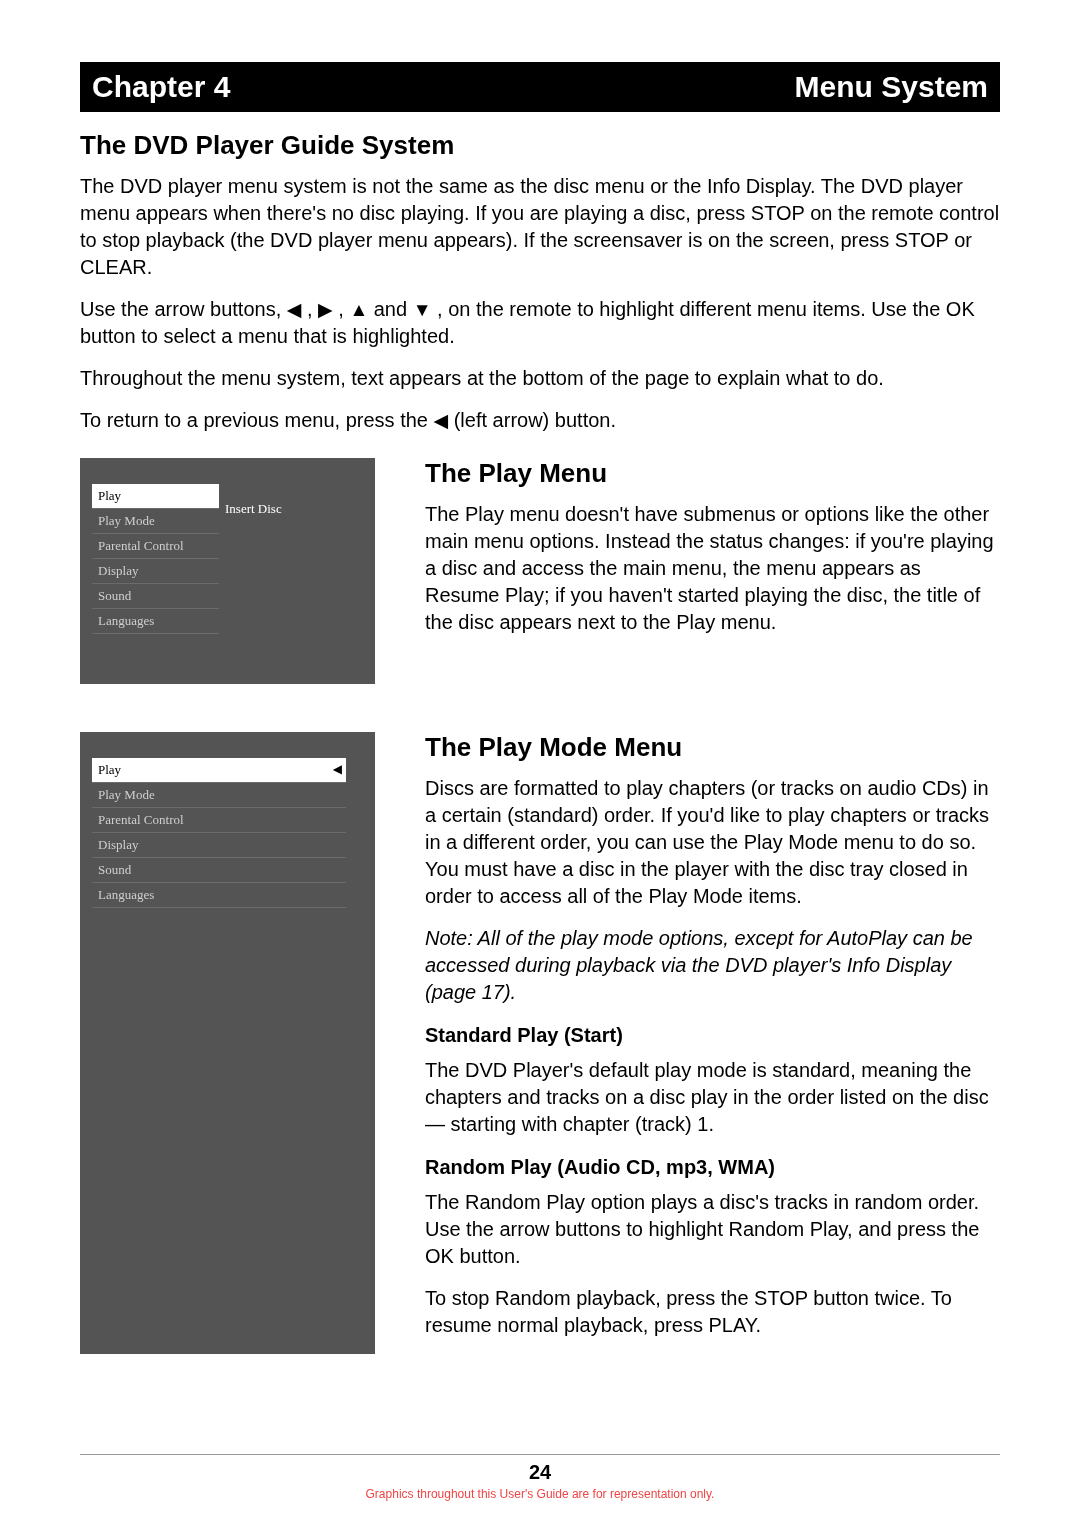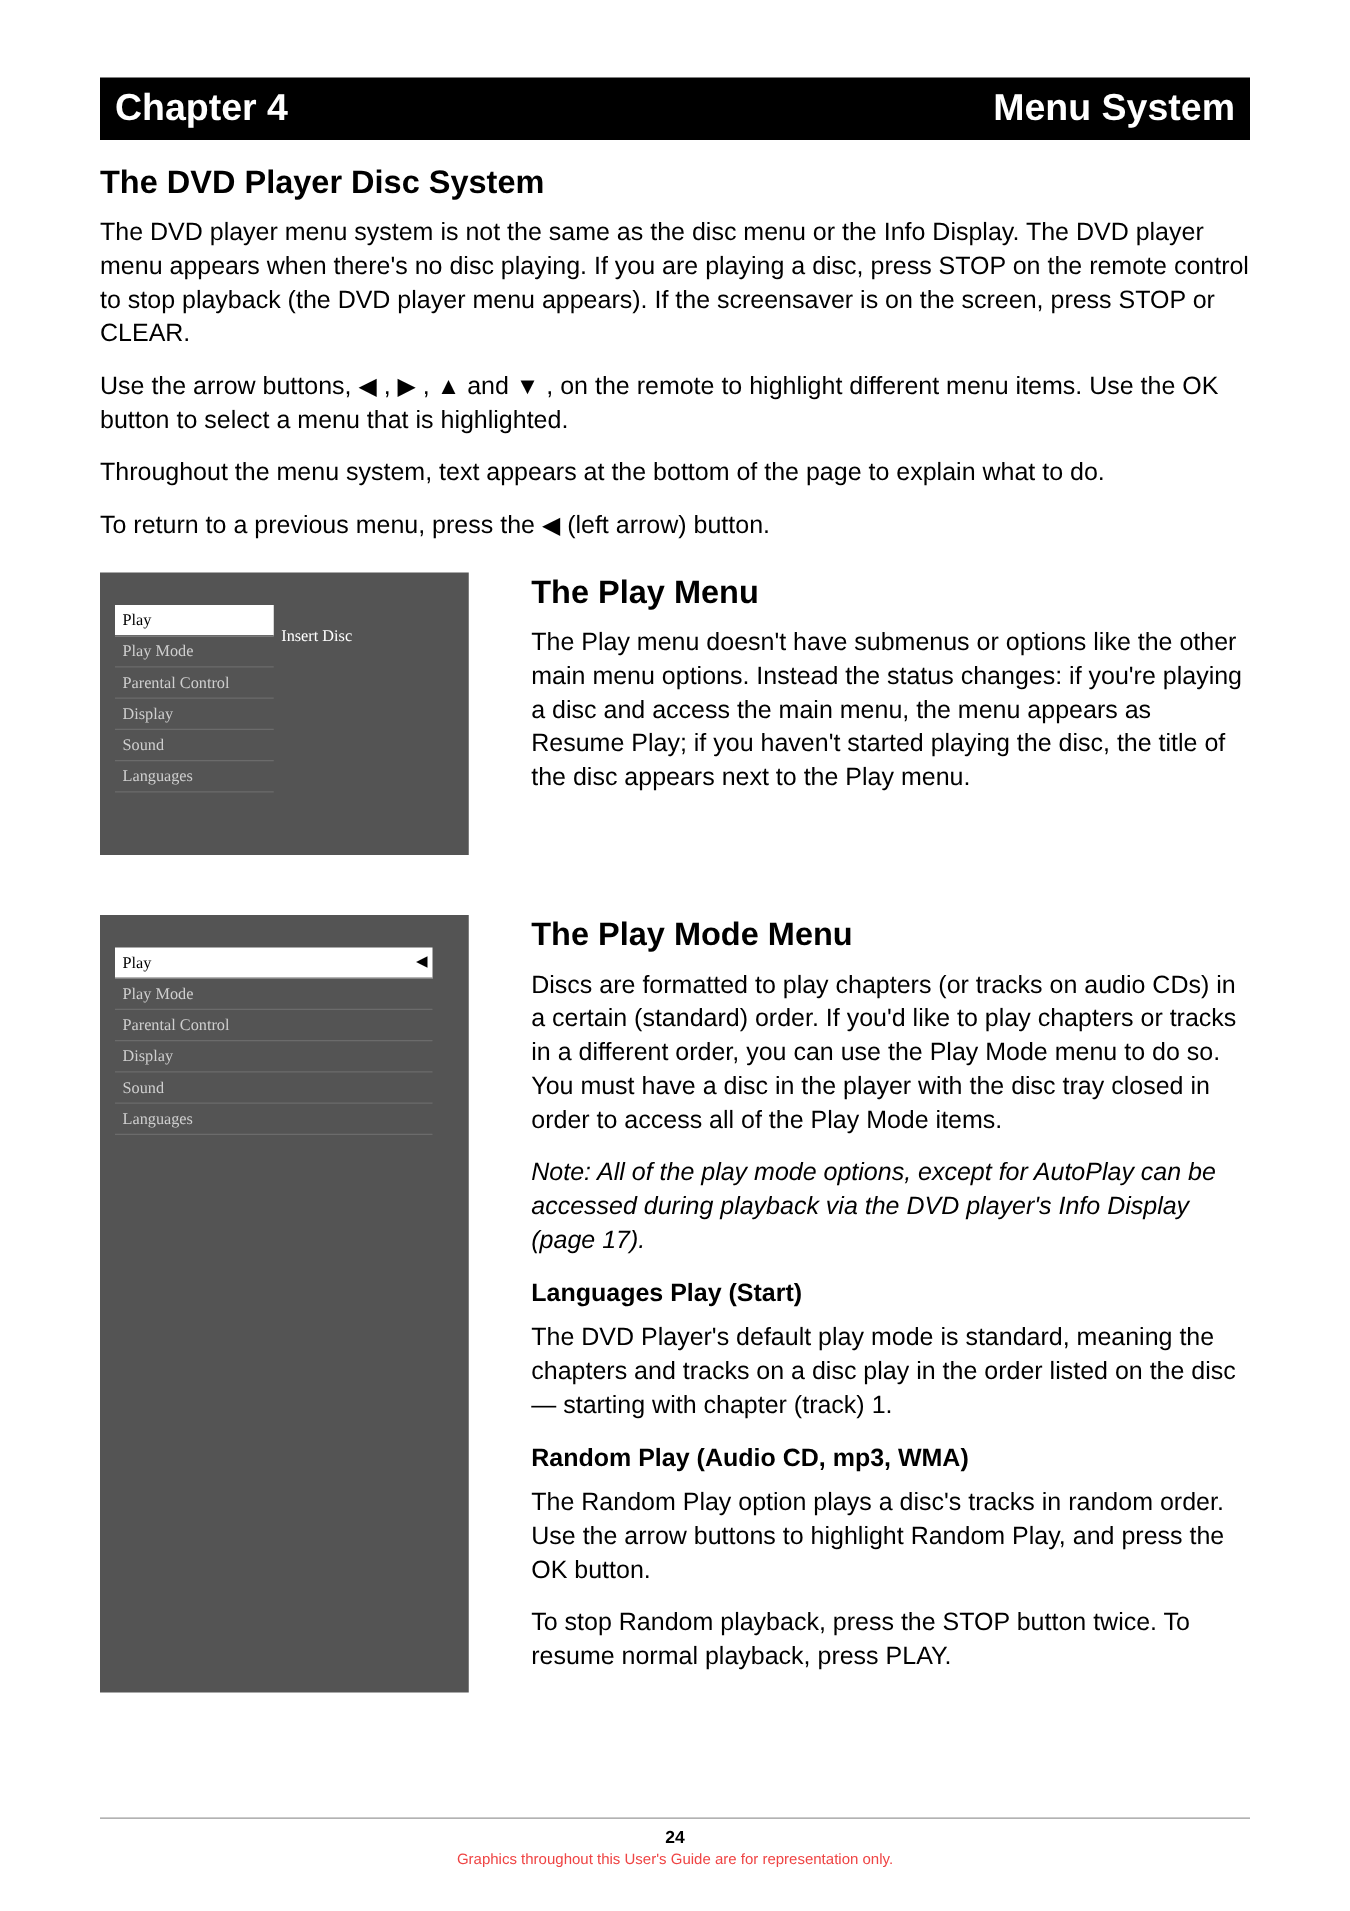--- a/index.html
+++ b/index.html
@@ -102,38 +102,38 @@
     margin: 18px 0 10px 0;
   }
   .footer-line {
     border-top: 1px solid #999;
     margin-top: 100px;
     padding-top: 6px;
     text-align: center;
   }
   .page-num {
     font-weight: bold;
-    font-size: 14px;
+    font-size: 20px;
   }
   .footer-text {
     color: #ef4444;
     font-size: 12px;
     margin-top: 3px;
   }
 </style>
 </head>
 <body>
 
 <div class="page">
   <div class="chapter-bar">
     <span class="left">Chapter 4</span>
     <span class="right">Menu System</span>
   </div>
 
-  <h2>The DVD Player Disc System</h2>
+  <h2>The DVD Player Guide System</h2>
   <p class="body-text">The DVD player menu system is not the same as the disc menu or the Info Display. The DVD player menu appears when there's no disc playing. If you are playing a disc, press STOP on the remote control to stop playback (the DVD player menu appears). If the screensaver is on the screen, press STOP or CLEAR.</p>
   <p class="body-text">
     <span>Use the arrow buttons, </span>
     <span class="arrow-inline">◀</span><span> , </span>
     <span class="arrow-inline">▶</span><span> , </span>
     <span class="arrow-inline">▲</span><span>  and  </span>
     <span class="arrow-inline">▼</span>
     <span> , on the remote to highlight different menu items. Use the OK button to select a menu that is highlighted.</span>
   </p>
   <p class="body-text">Throughout the menu system, text appears at the bottom of the page to explain what to do.</p>
@@ -178,21 +178,21 @@
           <div class="menu-item">Display</div>
           <div class="menu-item">Sound</div>
           <div class="menu-item">Languages</div>
         </div>
       </div>
     </div>
     <div class="right-col">
       <h2>The Play Mode Menu</h2>
       <p class="body-text">Discs are formatted to play chapters (or tracks on audio CDs) in a certain (standard) order. If you'd like to play chapters or tracks in a different order, you can use the Play Mode menu to do so. You must have a disc in the player with the disc tray closed in order to access all of the Play Mode items.</p>
       <p class="italic-note">Note: All of the play mode options, except for AutoPlay can be accessed during playback via the DVD player's Info Display (page 17).</p>
-      <h3>Languages Play (Start)</h3>
+      <h3>Standard Play (Start)</h3>
       <p class="body-text">The DVD Player's default play mode is standard, meaning the chapters and tracks on a disc play in the order listed on the disc — starting with chapter (track) 1.</p>
       <h3>Random Play (Audio CD, mp3, WMA)</h3>
       <p class="body-text">The Random Play option plays a disc's tracks in random order. Use the arrow buttons to highlight Random Play, and press the OK button.</p>
       <p class="body-text">To stop Random playback, press the STOP button twice. To resume normal playback, press PLAY.</p>
     </div>
   </div>
 
   <div class="footer-line">
     <div class="page-num">24</div>
     <div class="footer-text">Graphics throughout this User's Guide are for representation only.</div>

